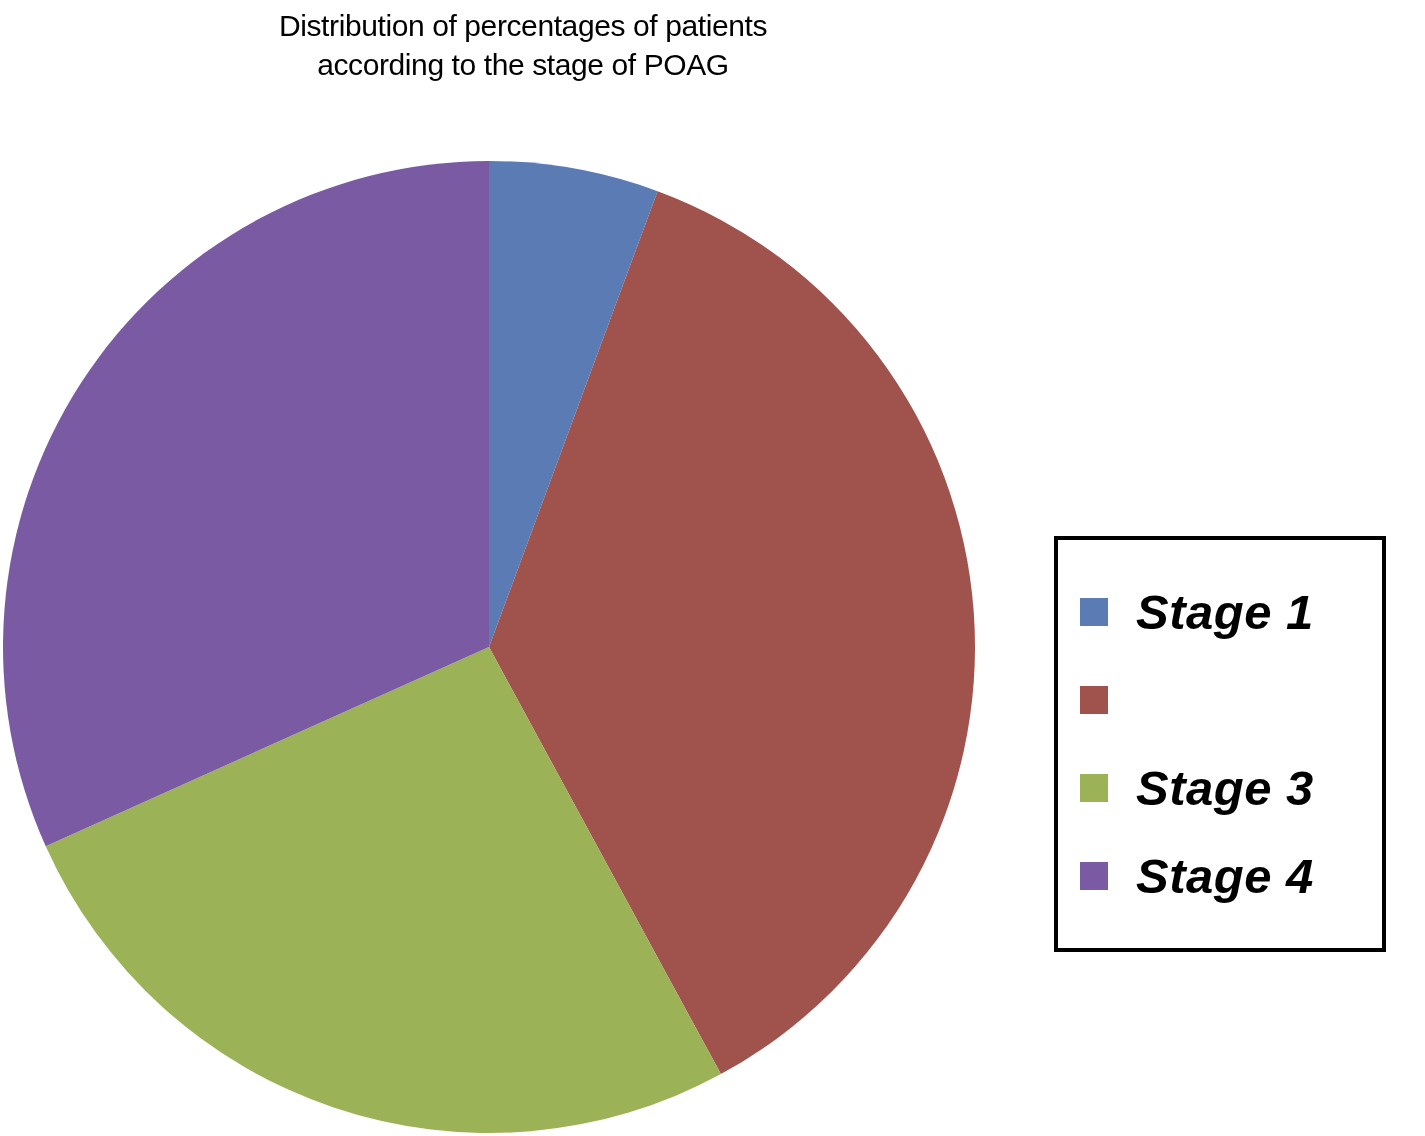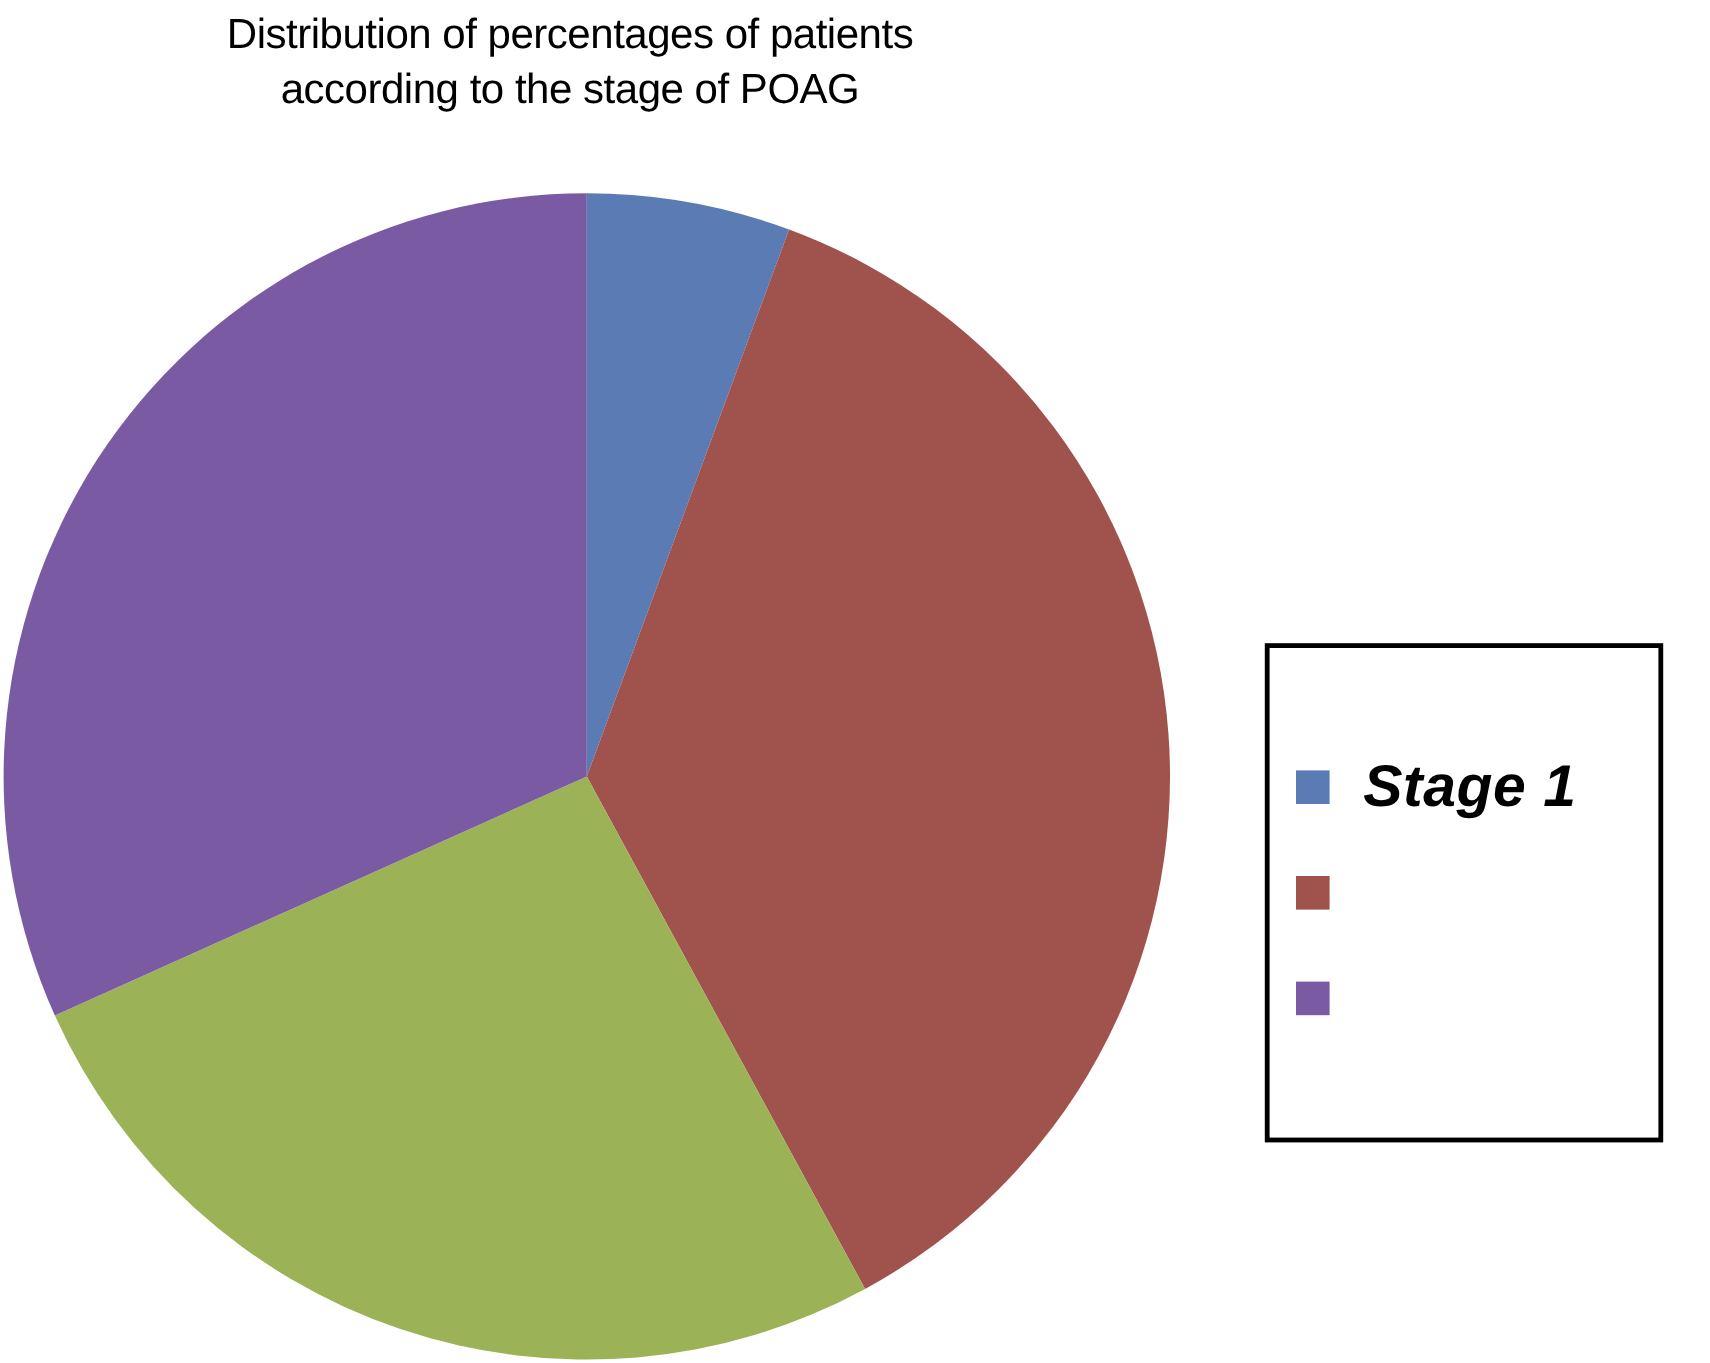--- a/index.html
+++ b/index.html
@@ -21,26 +21,27 @@
   }
 
   
   #chart-title {
     position: absolute;
     left: 0px;
     top: 6px;
     width: 950px;
     text-align: center;
     font-family: "Liberation Sans", sans-serif;
-    font-size: 35px;
+    font-size: 30px;
     font-weight: 400;
     line-height: 1.30;
     color: #000000;
     letter-spacing: -0.4px;
     white-space: pre-line;
+    padding-left: 48px;
   }
 
   
   #pie-wrap {
     position: absolute;
     left: 0px;
     top: 0px;
     width: 990px;
     height: 1136px;
   }
@@ -110,17 +111,22 @@
 
   <div id="legend">
     <div class="legend-item">
       <span class="legend-swatch" style="background: rgb(91, 123, 180);"></span>
       <span class="legend-label">Stage 1</span>
     </div>
     <div class="legend-item">
       <span class="legend-swatch" style="background: rgb(160, 82, 76);"></span>
     </div>
     <div class="legend-item">
+      <span class="legend-swatch" style="background: rgb(156, 178, 87);"></span>
+      <span class="legend-label">Stage 3</span>
+    </div>
+    <div class="legend-item">
       <span class="legend-swatch" style="background: rgb(122, 91, 163);"></span>
+      <span class="legend-label">Stage 4</span>
     </div>
   </div>
 
 </div>
 
 </body></html>

